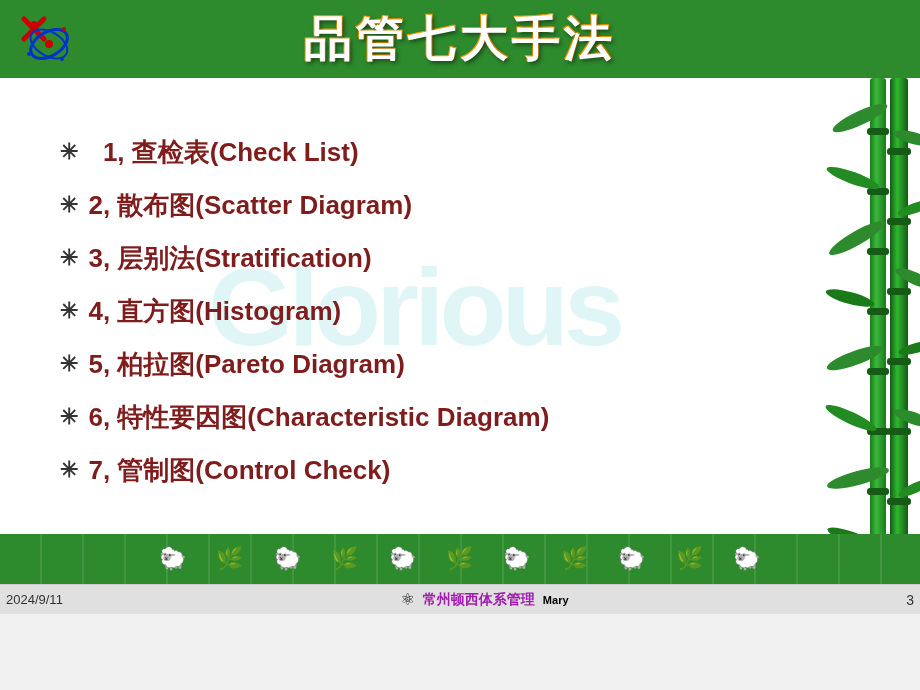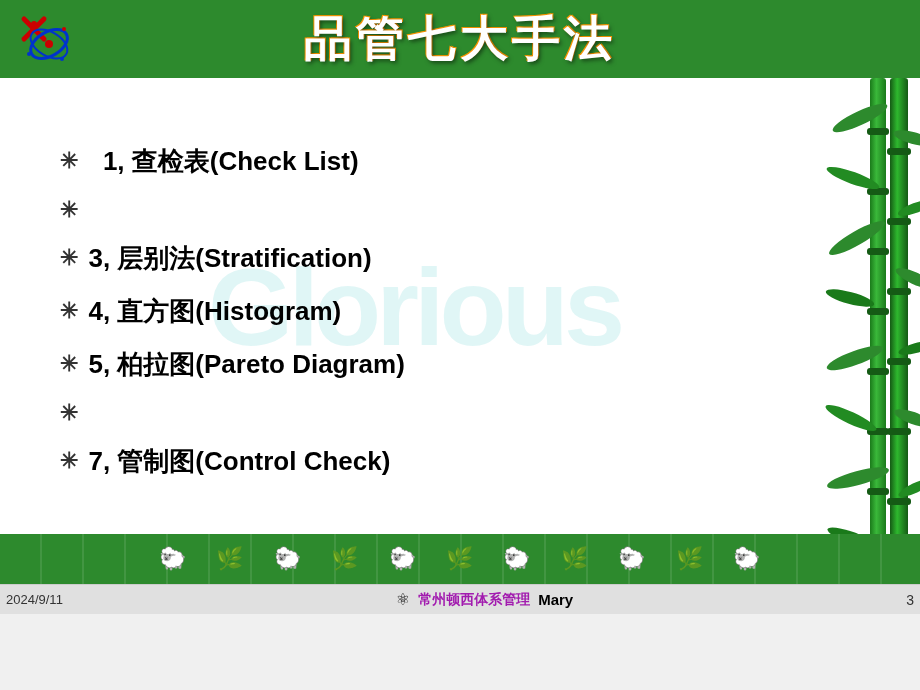--- a/index.html
+++ b/index.html
@@ -104,21 +104,21 @@
       color: #333;
       font-size: 22px;
       margin-right: 10px;
       flex-shrink: 0;
       font-weight: bold;
     }
 
     .item-text {
       font-size: 26px;
       font-weight: bold;
-      color: #000000;
+      color: #7f1d1d;
       font-family: 'SimHei', 'Microsoft YaHei', Arial, sans-serif;
     }
 
     
     .bottom-bar {
       height: 50px;
       background: #2d8a2d;
       position: relative;
       display: flex;
       align-items: center;
@@ -181,21 +181,21 @@
     }
 
     .footer-company {
       font-size: 14px;
       font-weight: bold;
       color: #a21caf;
       font-family: 'SimHei', 'Microsoft YaHei', sans-serif;
     }
 
     .footer-name {
-      font-size: 15px;
+      font-size: 11px;
       font-weight: bold;
       color: #000;
       font-family: Arial, sans-serif;
     }
 
     .footer-page {
       font-size: 14px;
       color: #333;
       flex-shrink: 0;
     }
@@ -246,20 +246,23 @@
 
       <div class="list-item">
         <span class="bullet">✳</span>
         <span class="item-text">
           &nbsp;&nbsp;1, 查检表<strong>(Check List)</strong>
         </span>
       </div>
 
       <div class="list-item">
         <span class="bullet">✳</span>
+        <span class="item-text">
+          2, 散布图<strong>(Scatter Diagram)</strong>
+        </span>
       </div>
 
       <div class="list-item">
         <span class="bullet">✳</span>
         <span class="item-text">
           3, 层别法<strong>(Stratification)</strong>
         </span>
       </div>
 
       <div class="list-item">
@@ -271,20 +274,23 @@
 
       <div class="list-item">
         <span class="bullet">✳</span>
         <span class="item-text">
           5, 柏拉图<strong>(Pareto Diagram)</strong>
         </span>
       </div>
 
       <div class="list-item">
         <span class="bullet">✳</span>
+        <span class="item-text">
+          6, 特性要因图<strong>(Characteristic Diagram)</strong>
+        </span>
       </div>
 
       <div class="list-item">
         <span class="bullet">✳</span>
         <span class="item-text">
           7, 管制图<strong>(Control Check)</strong>
         </span>
       </div>
 
     </div>

